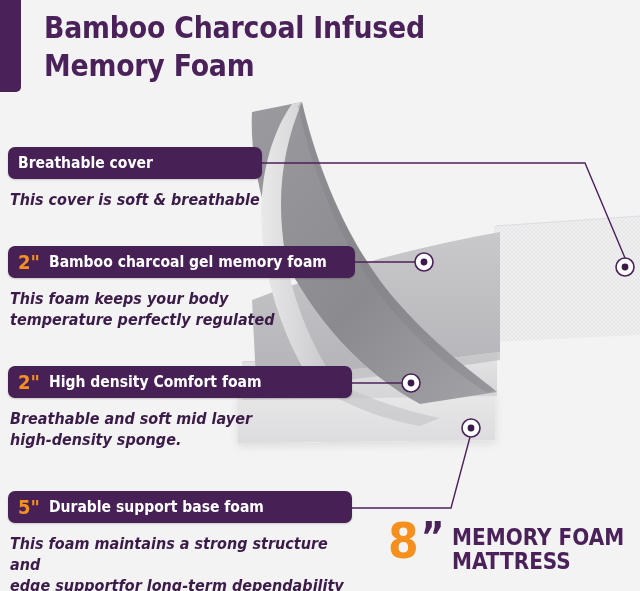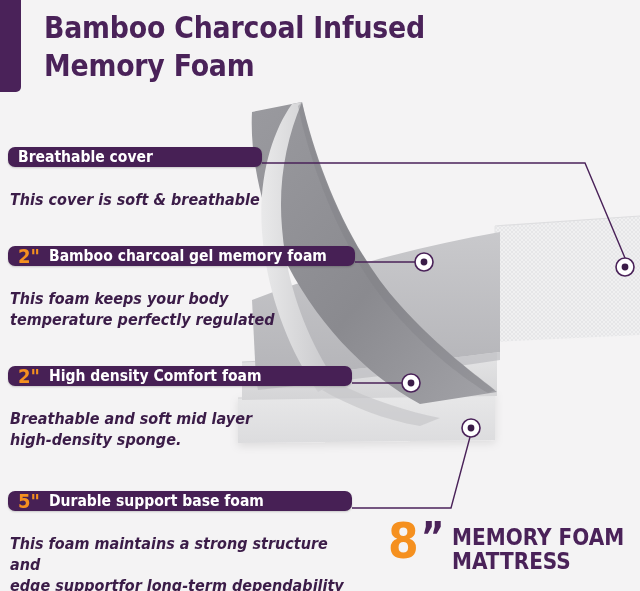--- a/index.html
+++ b/index.html
@@ -59,21 +59,21 @@
 
   .badge {
     position: absolute;
     background: #472055;
     border-radius: 7px;
     box-shadow: 0 1px 2px rgba(0,0,0,0.18);
     display: flex;
     align-items: center;
     box-sizing: border-box;
     padding: 0 10px;
-    height: 20px;
+    height: 32px;
     overflow: hidden;
   }
   .badge .thick {
     color: #f5901f;
     font-family: "Liberation Sans Narrow", "DejaVu Sans Condensed", "Liberation Sans", sans-serif;
     font-weight: bold;
     font-size: 20px;
     margin-right: 9px;
     line-height: 1;
     flex: none;

